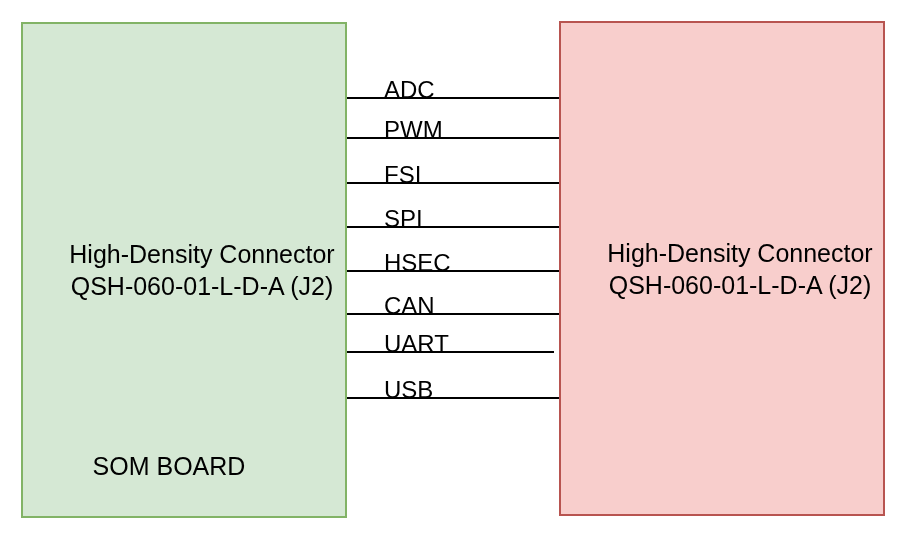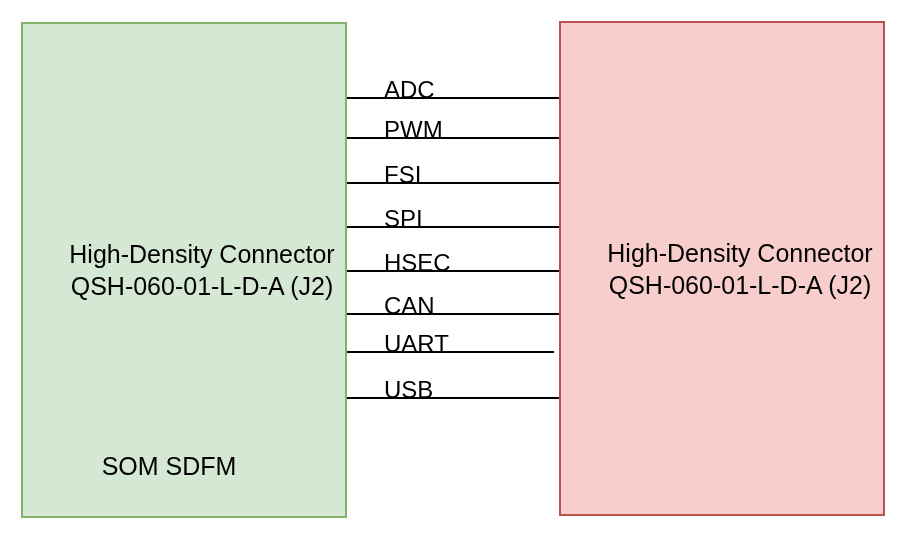--- a/index.html
+++ b/index.html
@@ -85,21 +85,21 @@
 </head>
 <body>
 
 <div class="canvas">
 
   <div class="board board-som" data-bind-style="backgroundColor:diagram.som_board.fill_color" style="background-color: rgb(213, 232, 212); border-color: rgb(130, 179, 102);">
     <div class="connector-text">
       <div data-bind="diagram.som_board.connector_line1">High-Density Connector</div>
       <div data-bind="diagram.som_board.connector_line2">QSH-060-01-L-D-A (J2)</div>
     </div>
-    <div class="board-name" data-bind="diagram.som_board.board_name">SOM SDFM</div>
+    <div class="board-name" data-bind="diagram.som_board.board_name">SOM BOARD</div>
   </div>
 
   <div class="board board-hsec" data-bind-style="backgroundColor:diagram.hsec_board.fill_color" style="background-color: rgb(248, 206, 204); border-color: rgb(184, 84, 80);">
     <div class="connector-text">
       <div data-bind="diagram.hsec_board.connector_line1">High-Density Connector</div>
       <div data-bind="diagram.hsec_board.connector_line2">QSH-060-01-L-D-A (J2)</div>
     </div>
   </div>
 
   <div class="bus" style="top:98px">

